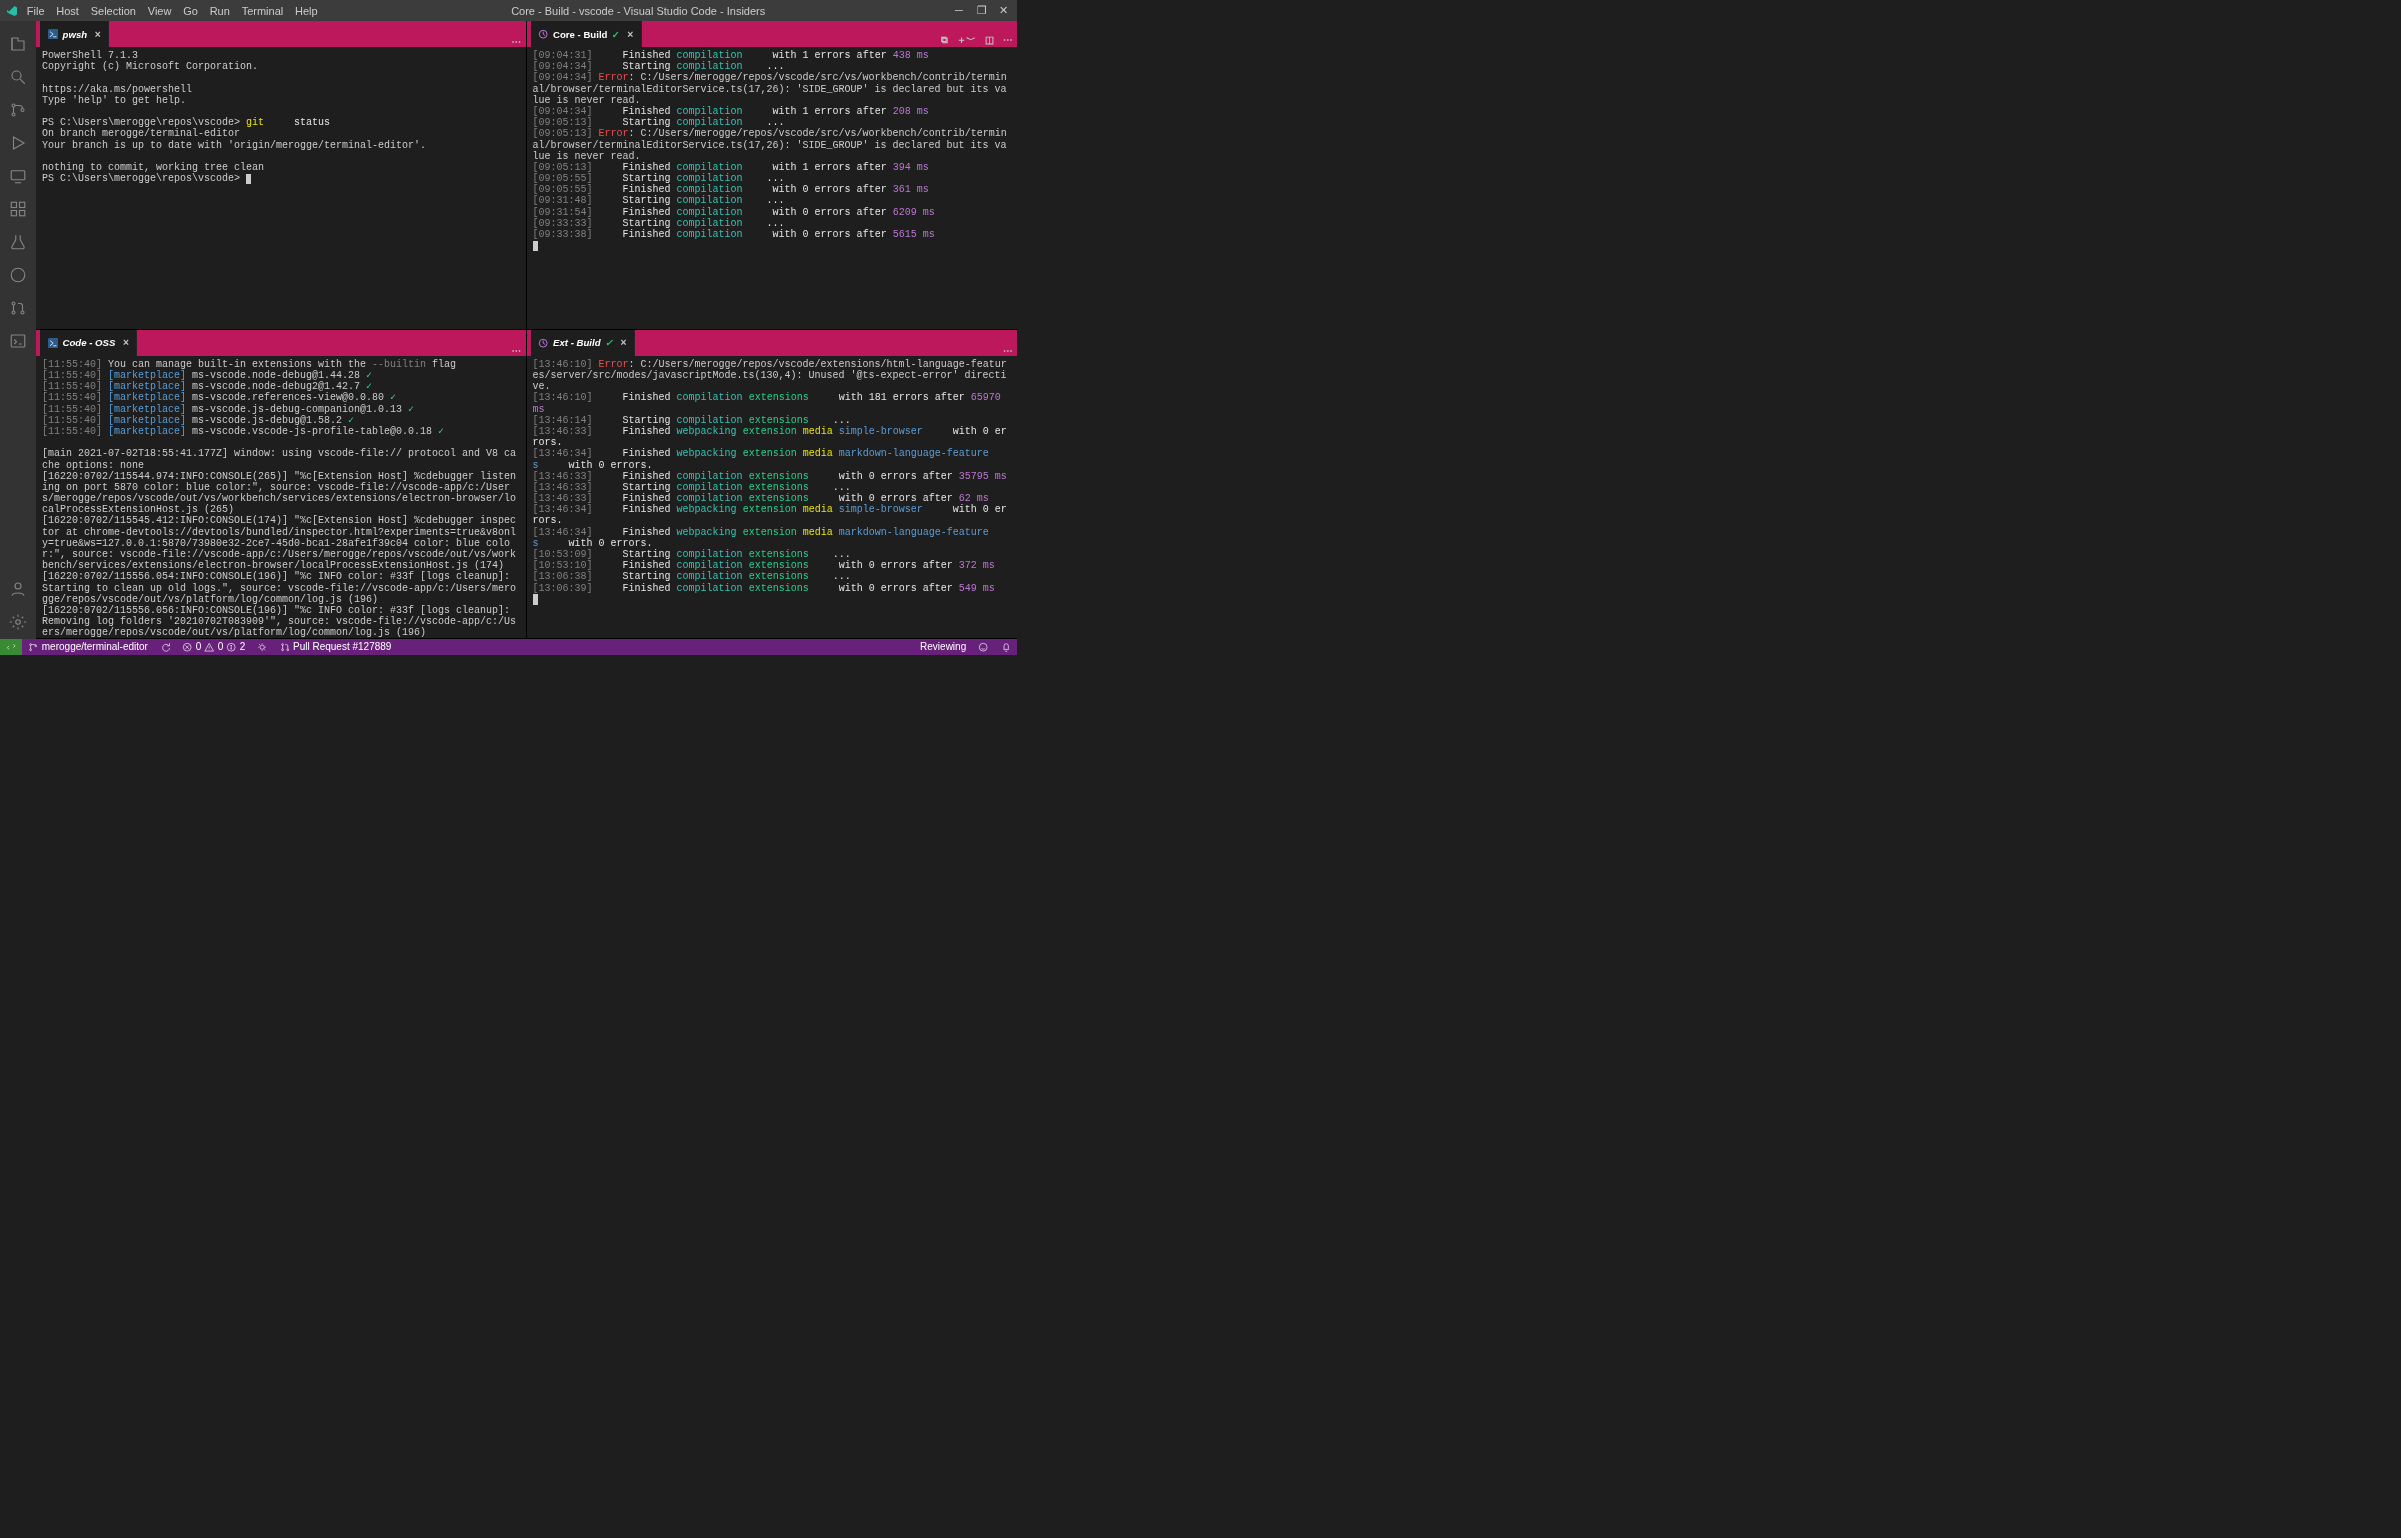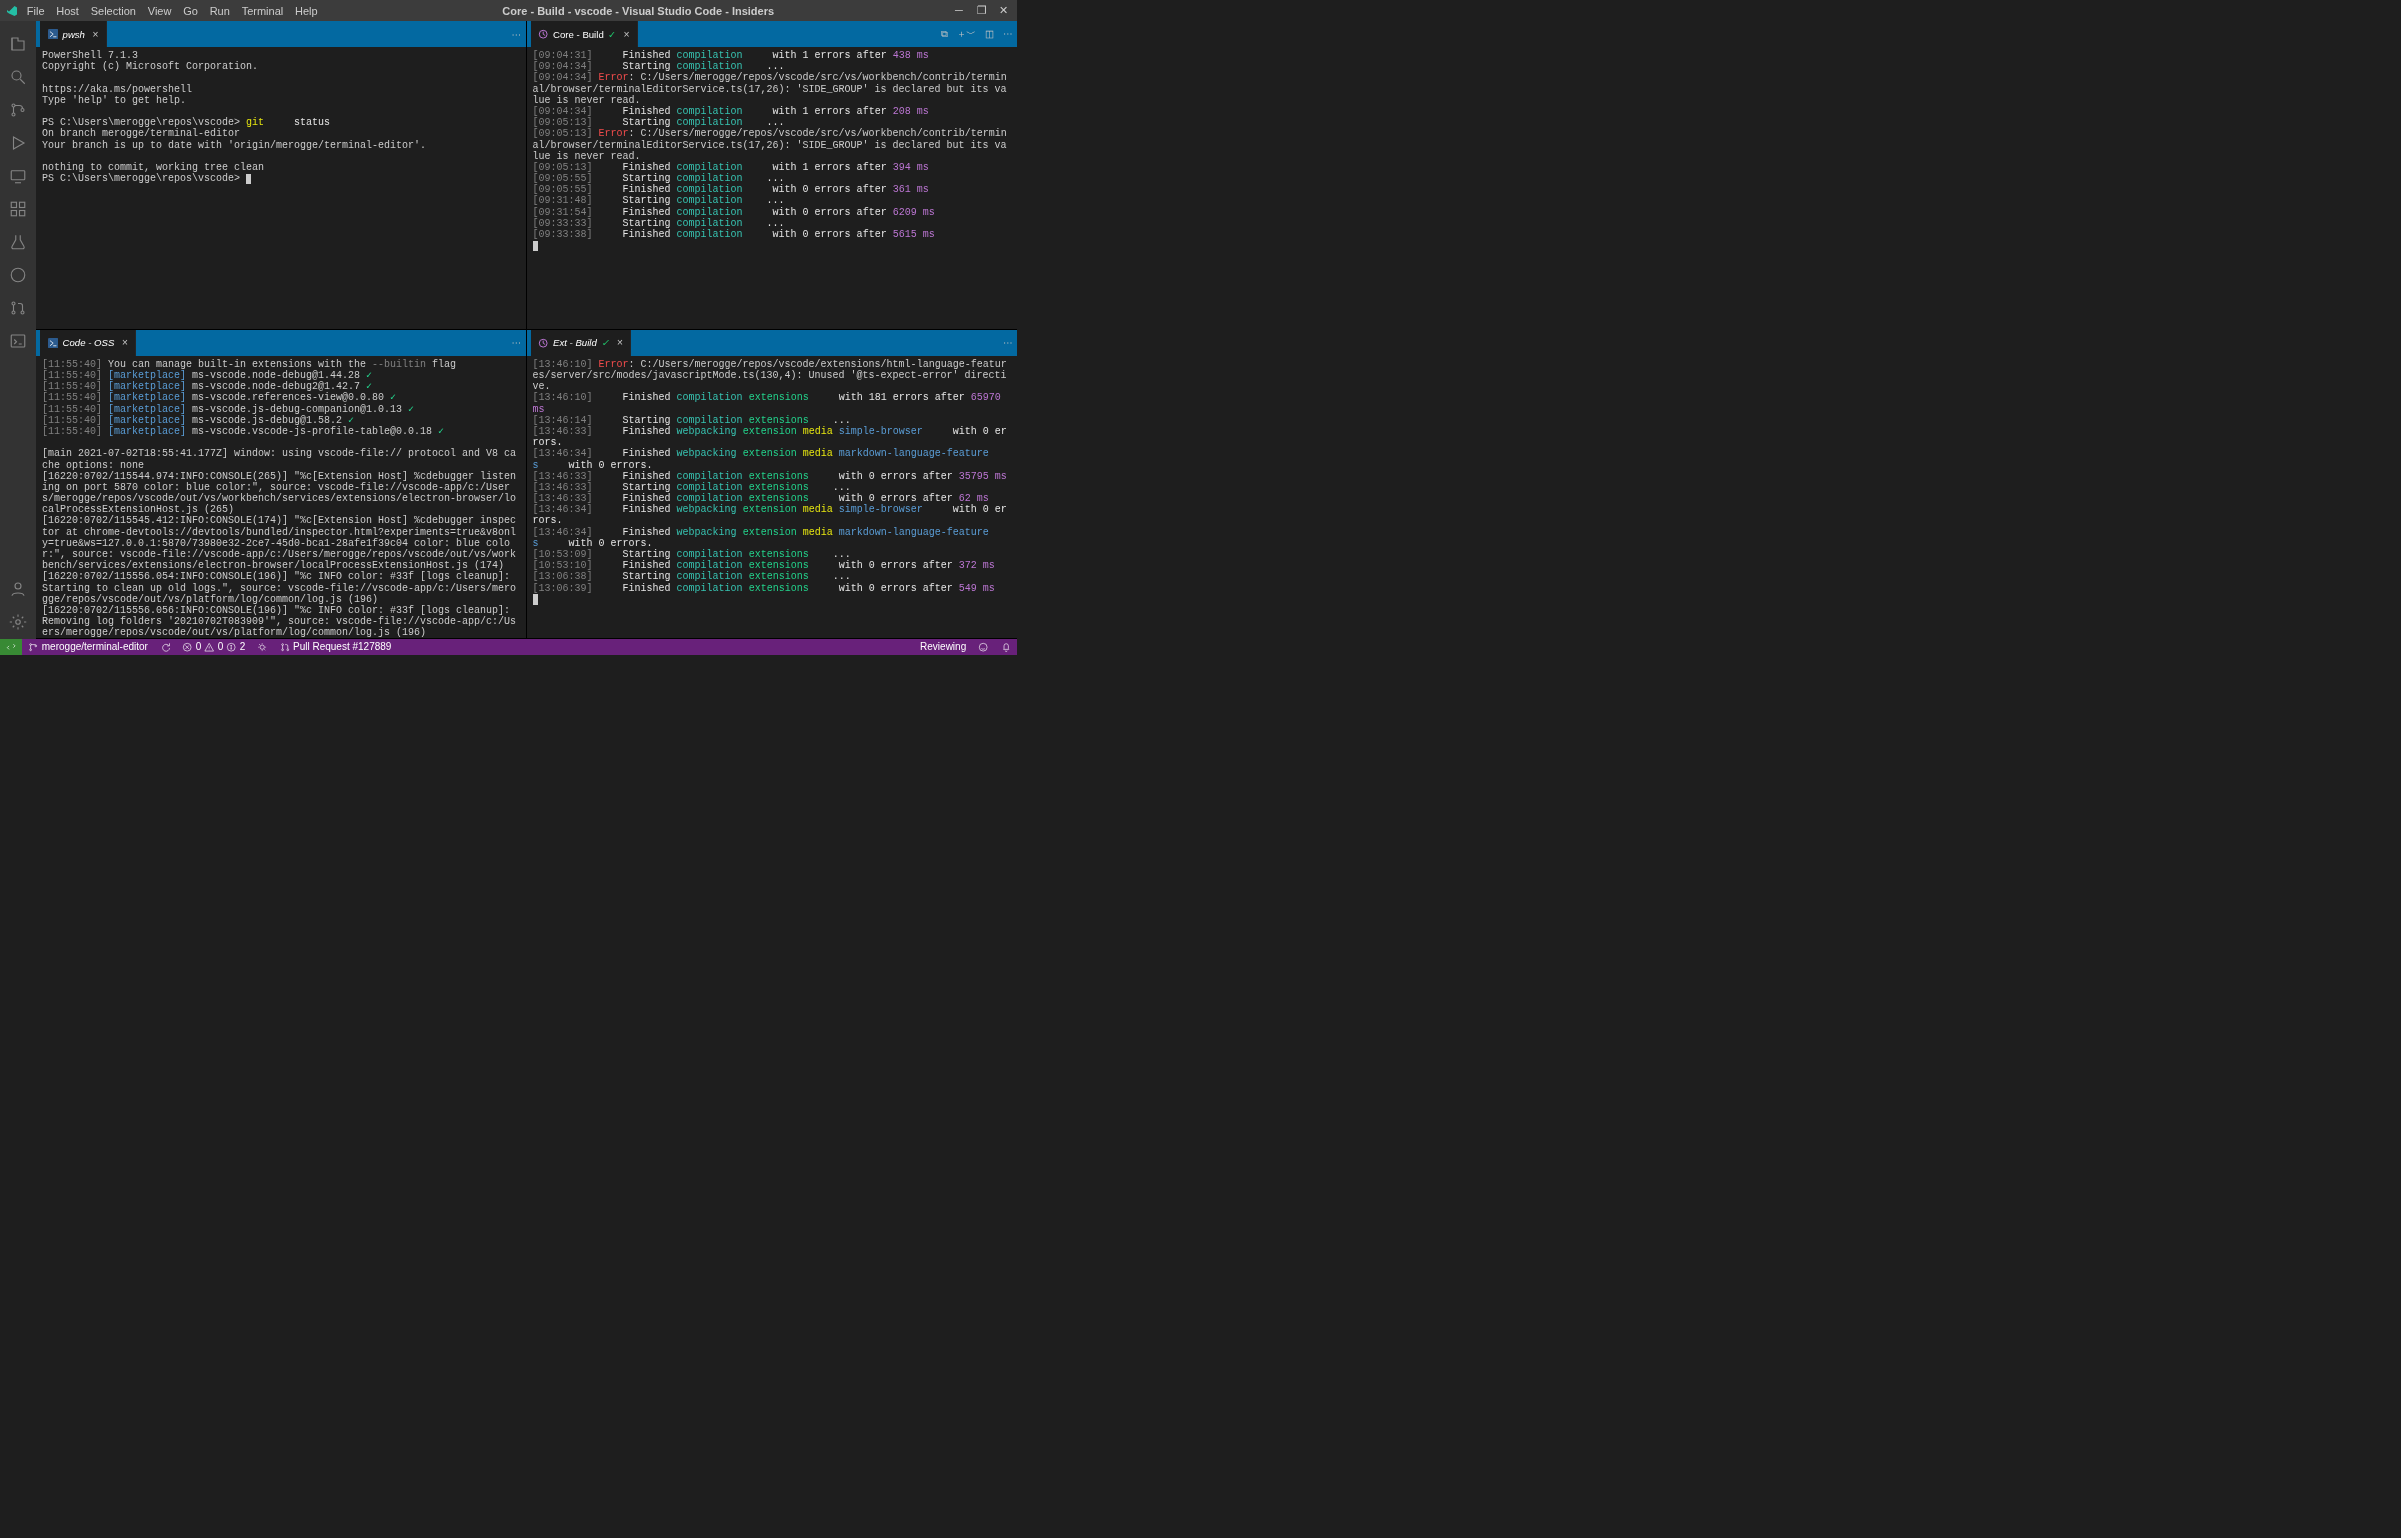--- a/index.html
+++ b/index.html
@@ -19,39 +19,39 @@
   background: #3c3c3c;
   display: flex;
   align-items: center;
   padding: 0 6px;
   font-size: 11px;
   color: #cccccc;
 }
 .menu { display: flex; gap: 3px; align-items: center; }
 .menu-logo { width:12px; height:12px; margin-right:4.4px; fill:#24bfa5; }
 .menu-item { padding: 3px 4.4px; cursor: pointer; }
-.title-center { flex:1; text-align:center; color:#cccccc;font-weight:bold; }
+.title-center { flex:1; text-align:center; color:#cccccc; }
 .win-controls { display:flex; gap:13.3px; padding-right:3px; }
 .win-btn { width:9px; text-align:center; cursor:pointer; color:#cccccc; }
 
 .main { flex:1; display:flex; min-height:0; }
 .activity-bar {
   width: 36px;
   background: #333333;
   display:flex; flex-direction:column; align-items:center;
   padding-top:6px;
 }
 .act-icon { width:36px; height:33px; display:flex; align-items:center; justify-content:center; color:#858585; cursor:pointer; }
 .act-icon svg { width:18px; height:18px; fill:none; stroke:#858585; stroke-width:1.5; }
 .act-spacer { flex:1; }
 .editor-area { flex:1; display:grid; grid-template-columns: 1fr 1fr; grid-template-rows: 1fr 1fr; min-width:0; background:#1e1e1e; }
 
 .pane { display:flex; flex-direction:column; min-width:0; min-height:0; border-right:0.7px solid #000; border-bottom:0.7px solid #000; }
 .pane:nth-child(2), .pane:nth-child(4){ border-right:none; }
-.tab-bar { height:26px; background:#0369a1; display:flex; align-items:center; padding:0 4.4px; }
+.tab-bar { height:26px; background:#be185d; display:flex; align-items:flex-end; padding:0 4.4px;font-weight:bold; }
 .tab {
   height:26px; display:flex; align-items:center; gap:4.4px;
   padding:0 7.4px; background:#1e1e1e; color:#ffffff;
   border-right:0.7px solid #252526; font-size:9.6px;
   font-style: italic;
 }
 .tab.active-normal{ font-style: normal; }
 .tab-icon { width:10.4px; height:10.4px; }
 .tab-close { color:#c5c5c5; font-size:10.4px; margin-left:3px; cursor:pointer; }
 .tab-actions { margin-left:auto; display:flex; gap:9px; color:#c5c5c5; }

